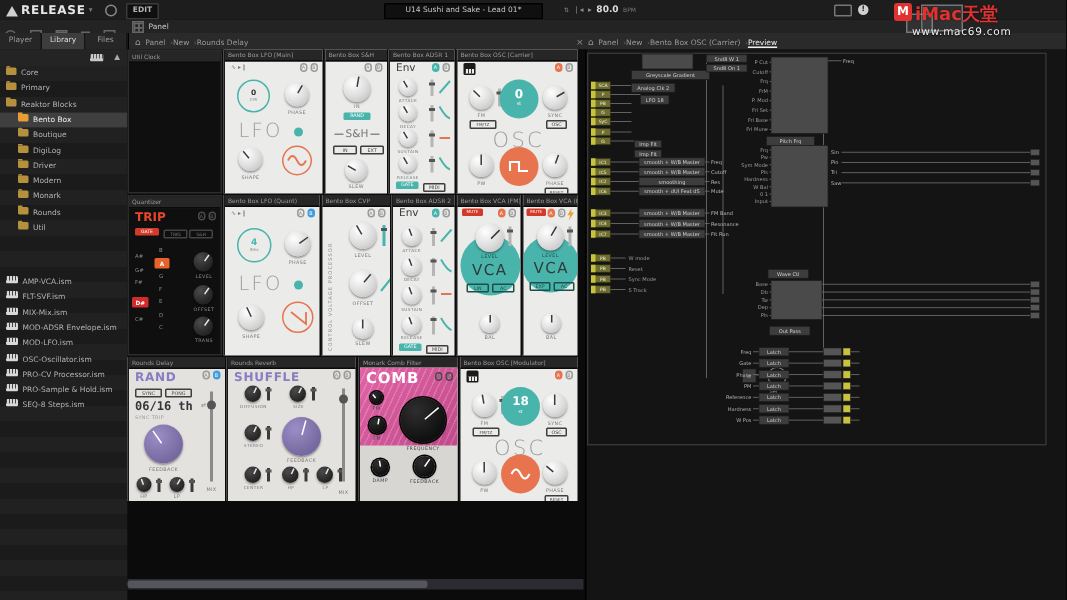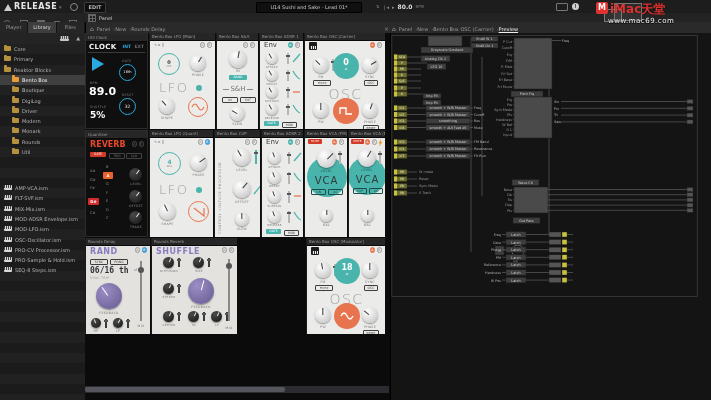--- a/index.html
+++ b/index.html
@@ -226,35 +226,20 @@
           <div class="sbrow" style="padding-left: 4px; top: 211.1px;"><span class="file-ico"></span><span>PRO-Sample &amp; Hold.ism</span></div>
           <div class="sbrow" style="padding-left: 4px; top: 221.4px;"><span class="file-ico"></span><span>SEQ-8 Steps.ism</span></div>
         </div>
     </div>
   </div>
 
   <div class="abs" id="mainpanel">
 
     <div class="module card-black" style="left:0;top:0;width:63px;height:96px;">
       <div class="mhdr">Util Clock</div>
-      <div class="mbody">
-        <div class="clk-title">CLOCK</div>
-        <div class="abs blue" style="right:16px;top:3px;font-size:4.5px;font-weight:bold;">INT</div>
-        <div class="abs gray6" style="right:3px;top:3px;font-size:4.5px;font-weight:bold;">EXT</div>
-        <div class="abs" style="left:2px;top:11px;width:57px;border-top:1px solid #3a3a3a;"></div>
-        <div class="tri-play" style="left:6px;top:16px;"></div>
-        <div class="tinylabel" style="left:36px;top:18px;">GATE</div>
-        <div class="clk-ring" style="left:33px;top:23px;width:17px;height:17px;font-size:3.6px;line-height:15px;">16th</div>
-        <div class="tinylabel" style="left:4px;top:40px;">BPM</div>
-        <div class="clk-val" style="left:3px;top:44px;font-size:11px;">89.0</div>
-        <div class="tinylabel" style="left:36px;top:52px;">RESET</div>
-        <div class="clk-ring" style="left:33px;top:57px;width:17px;height:17px;font-size:4.5px;line-height:15px;">32</div>
-        <div class="tinylabel" style="left:4px;top:64px;">SHUFFLE</div>
-        <div class="clk-val" style="left:4px;top:69px;font-size:9px;">5%</div>
-      </div>
     </div>
 
     <div class="module card-white" style="left:64px;top:0;width:66px;height:96px;">
       <div class="mhdr">Bento Box LFO [Main]</div>
       <div class="mbody">
         <div class="abs" style="left:4px;top:2px;font-size:4px;color:#777;">∿ ▸ ‖</div>
         <div class="ab" style="right:3px;top:2px;">
             <i>A</i>
             <i>B</i>
           </div>
@@ -375,21 +360,21 @@
         </div>
         <div class="knob" style="left:57px;top:62px;width:16px;height:16px;--rot:20deg;"></div>
         <div class="klabel" style="left:57px;top:80px;width:16px;">PHASE</div>
         <div class="pill outline dk" style="left:58px;top:84.5px;width:14px;font-size:2.8px;">RESET</div>
       </div>
     </div>
 
     <div class="module card-black" style="left:0;top:97px;width:63px;height:107px;">
       <div class="mhdr">Quantizer</div>
       <div class="mbody">
-        <div class="abs" style="left:4px;top:2px;font-size:8px;font-weight:bold;color:#e8472b;">REVERB</div>
+        <div class="abs" style="left:4px;top:2px;font-size:8px;font-weight:bold;color:#e8472b;">TRIP</div>
         <div class="ab dkctx" style="right:3px;top:3px;">
             <i>A</i>
             <i>B</i>
           </div>
         <div class="pill red" style="left:4px;top:14px;width:16px;font-size:3px;">GATE</div>
         <div class="pill outline" style="left:23px;top:14.5px;width:14px;font-size:3px;border-color:#444;color:#777;">TRIG</div>
         <div class="pill outline" style="left:40px;top:14.5px;width:14px;font-size:3px;border-color:#444;color:#777;">S&amp;H</div>
         <div>
 
         <div class="qnote sharp" style="left: 4px; top: 31px;">A#</div>
@@ -635,20 +620,41 @@
           </div>
         <div class="knob purple" style="left:36px;top:33px;width:26px;height:26px;--rot:15deg;"></div>
         <div class="klabel" style="left:36px;top:60px;width:26px;">FEEDBACK</div>
         <div class="abs" style="left:76px;top:14px;width:2px;height:62px;background:#8a8a88;">
           <div style="position:absolute;left:-2px;top:4px;width:6px;height:6px;border-radius:50%;background:#555;"></div>
         </div>
         <div class="klabel" style="left:71px;top:81px;width:12px;">MIX</div>
       </div>
     </div>
 
+    <div class="module card-light" style="left:154px;top:205px;width:66px;height:96px;">
+      <div class="mhdr">Monark Comb Filter</div>
+      <div class="mbody" style="background:#d7d6d3;">
+        <div class="comb-pink"></div>
+        <div class="abs" style="left:4px;top:2px;font-size:10px;font-weight:bold;color:#fff;letter-spacing:.5px;">COMB</div>
+        <div class="ab dkctx" style="right:3px;top:3px;">
+            <i>A</i>
+            <i>B</i>
+          </div>
+        <div class="knob black" style="left:7px;top:16px;width:8px;height:8px;--rot:-40deg;"></div>
+        <div class="klabel dk" style="left:7px;top:25px;width:8px;">PM</div>
+        <div class="knob black" style="left:6px;top:33px;width:11px;height:11px;--rot:10deg;"></div>
+        <div class="klabel dk" style="left:6px;top:45px;width:11px;">FM</div>
+        <div class="knob black" style="left:27px;top:20px;width:30px;height:30px;--rot:50deg;"></div>
+        <div class="klabel dk" style="left:27px;top:52px;width:30px;">FREQUENCY</div>
+        <div class="knob black" style="left:8px;top:61px;width:11px;height:11px;--rot:-10deg;"></div>
+        <div class="klabel dk" style="left:8px;top:73px;width:11px;">DAMP</div>
+        <div class="knob black" style="left:36px;top:59px;width:14px;height:14px;--rot:35deg;"></div>
+        <div class="klabel dk" style="left:31px;top:74px;width:24px;">FEEDBACK</div>
+      </div>
+    </div>
 
     <div class="module card-white" style="left:221px;top:205px;width:79px;height:96px;">
       <div class="mhdr">Bento Box OSC [Modulator]</div>
       <div class="mbody">
         <div class="abs" style="left:4px;top:2px;width:8px;height:8px;background:#1a1a1a;border-radius:1px;">
           <div style="position:absolute;left:1px;bottom:1px;width:6px;height:3px;background:#eee;background-image:linear-gradient(90deg,#333 .8px,transparent .8px);background-size:2px 3px;"></div>
         </div>
         <div class="ab" style="right:3px;top:2px;">
             <i class="on-o">A</i>
             <i>B</i>

